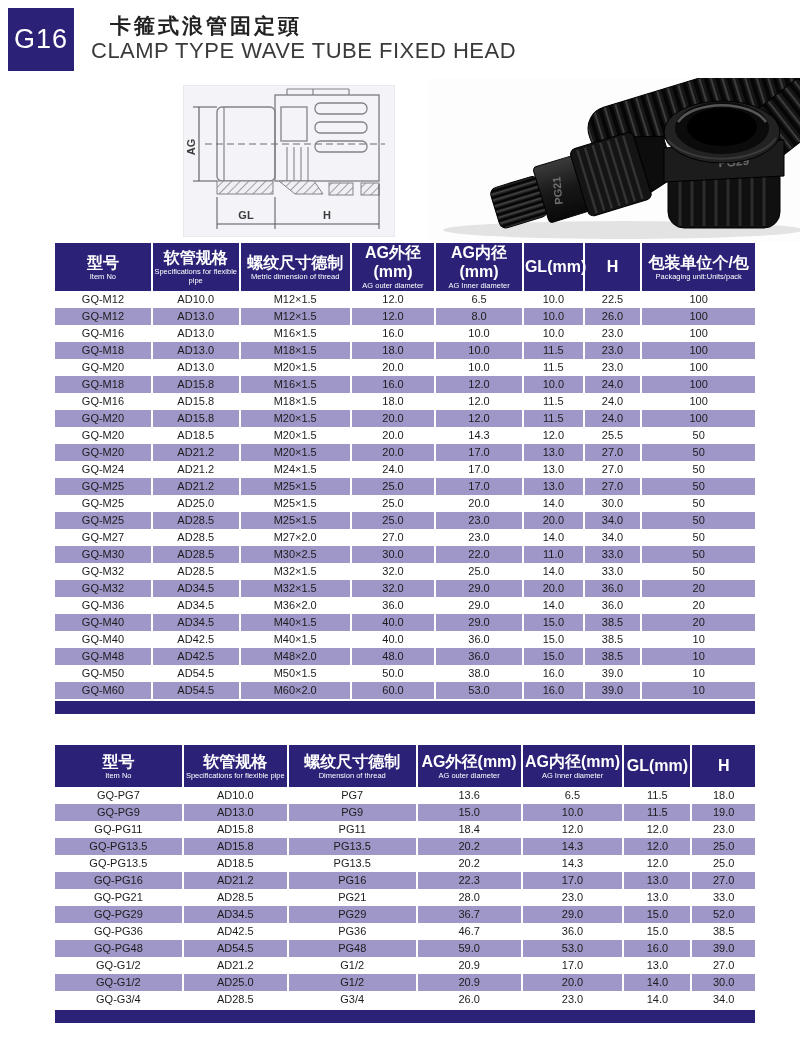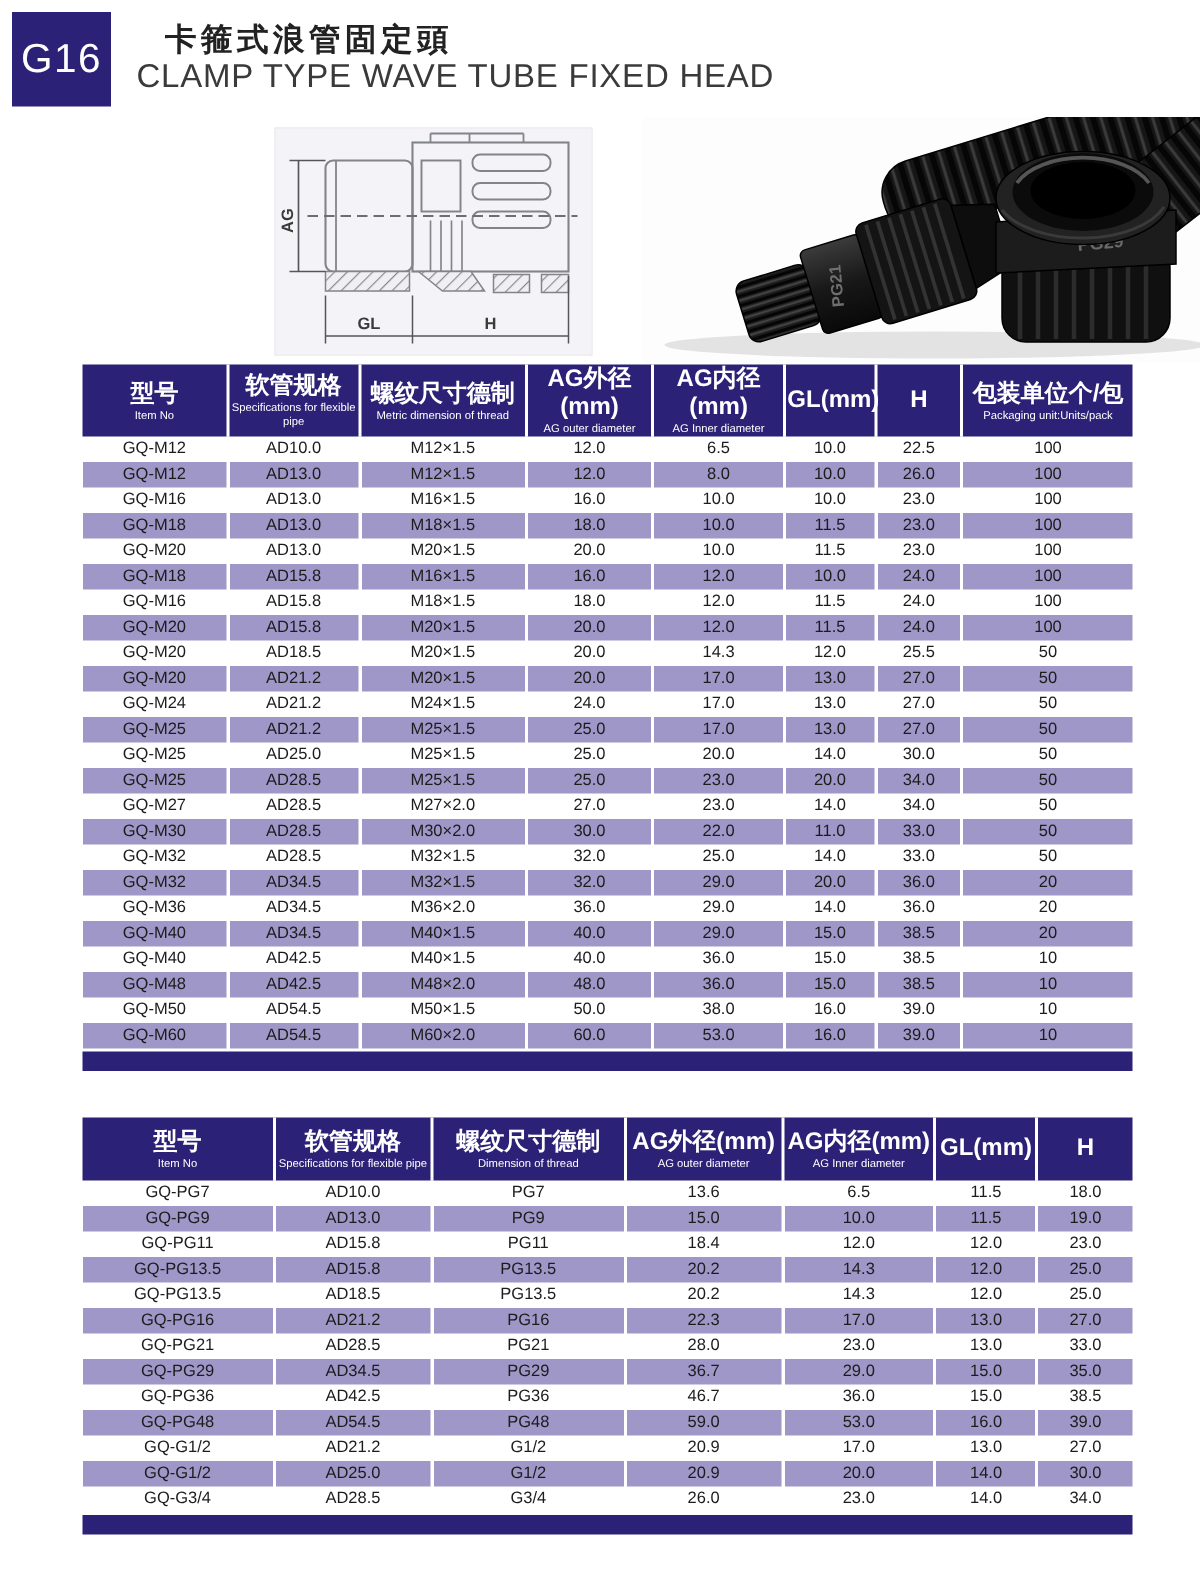--- a/index.html
+++ b/index.html
@@ -356,21 +356,21 @@
             <td>M27×2.0</td>
             <td>27.0</td>
             <td>23.0</td>
             <td>14.0</td>
             <td>34.0</td>
             <td>50</td>
           </tr>
           <tr>
             <td>GQ-M30</td>
             <td>AD28.5</td>
-            <td>M30×2.0</td>
+            <td>M30×2.5</td>
             <td>30.0</td>
             <td>22.0</td>
             <td>11.0</td>
             <td>33.0</td>
             <td>50</td>
           </tr>
           <tr>
             <td>GQ-M32</td>
             <td>AD28.5</td>
             <td>M32×1.5</td>
@@ -551,21 +551,21 @@
             <td>13.0</td>
             <td>33.0</td>
           </tr>
           <tr>
             <td>GQ-PG29</td>
             <td>AD34.5</td>
             <td>PG29</td>
             <td>36.7</td>
             <td>29.0</td>
             <td>15.0</td>
-            <td>35.0</td>
+            <td>52.0</td>
           </tr>
           <tr>
             <td>GQ-PG36</td>
             <td>AD42.5</td>
             <td>PG36</td>
             <td>46.7</td>
             <td>36.0</td>
             <td>15.0</td>
             <td>38.5</td>
           </tr>

